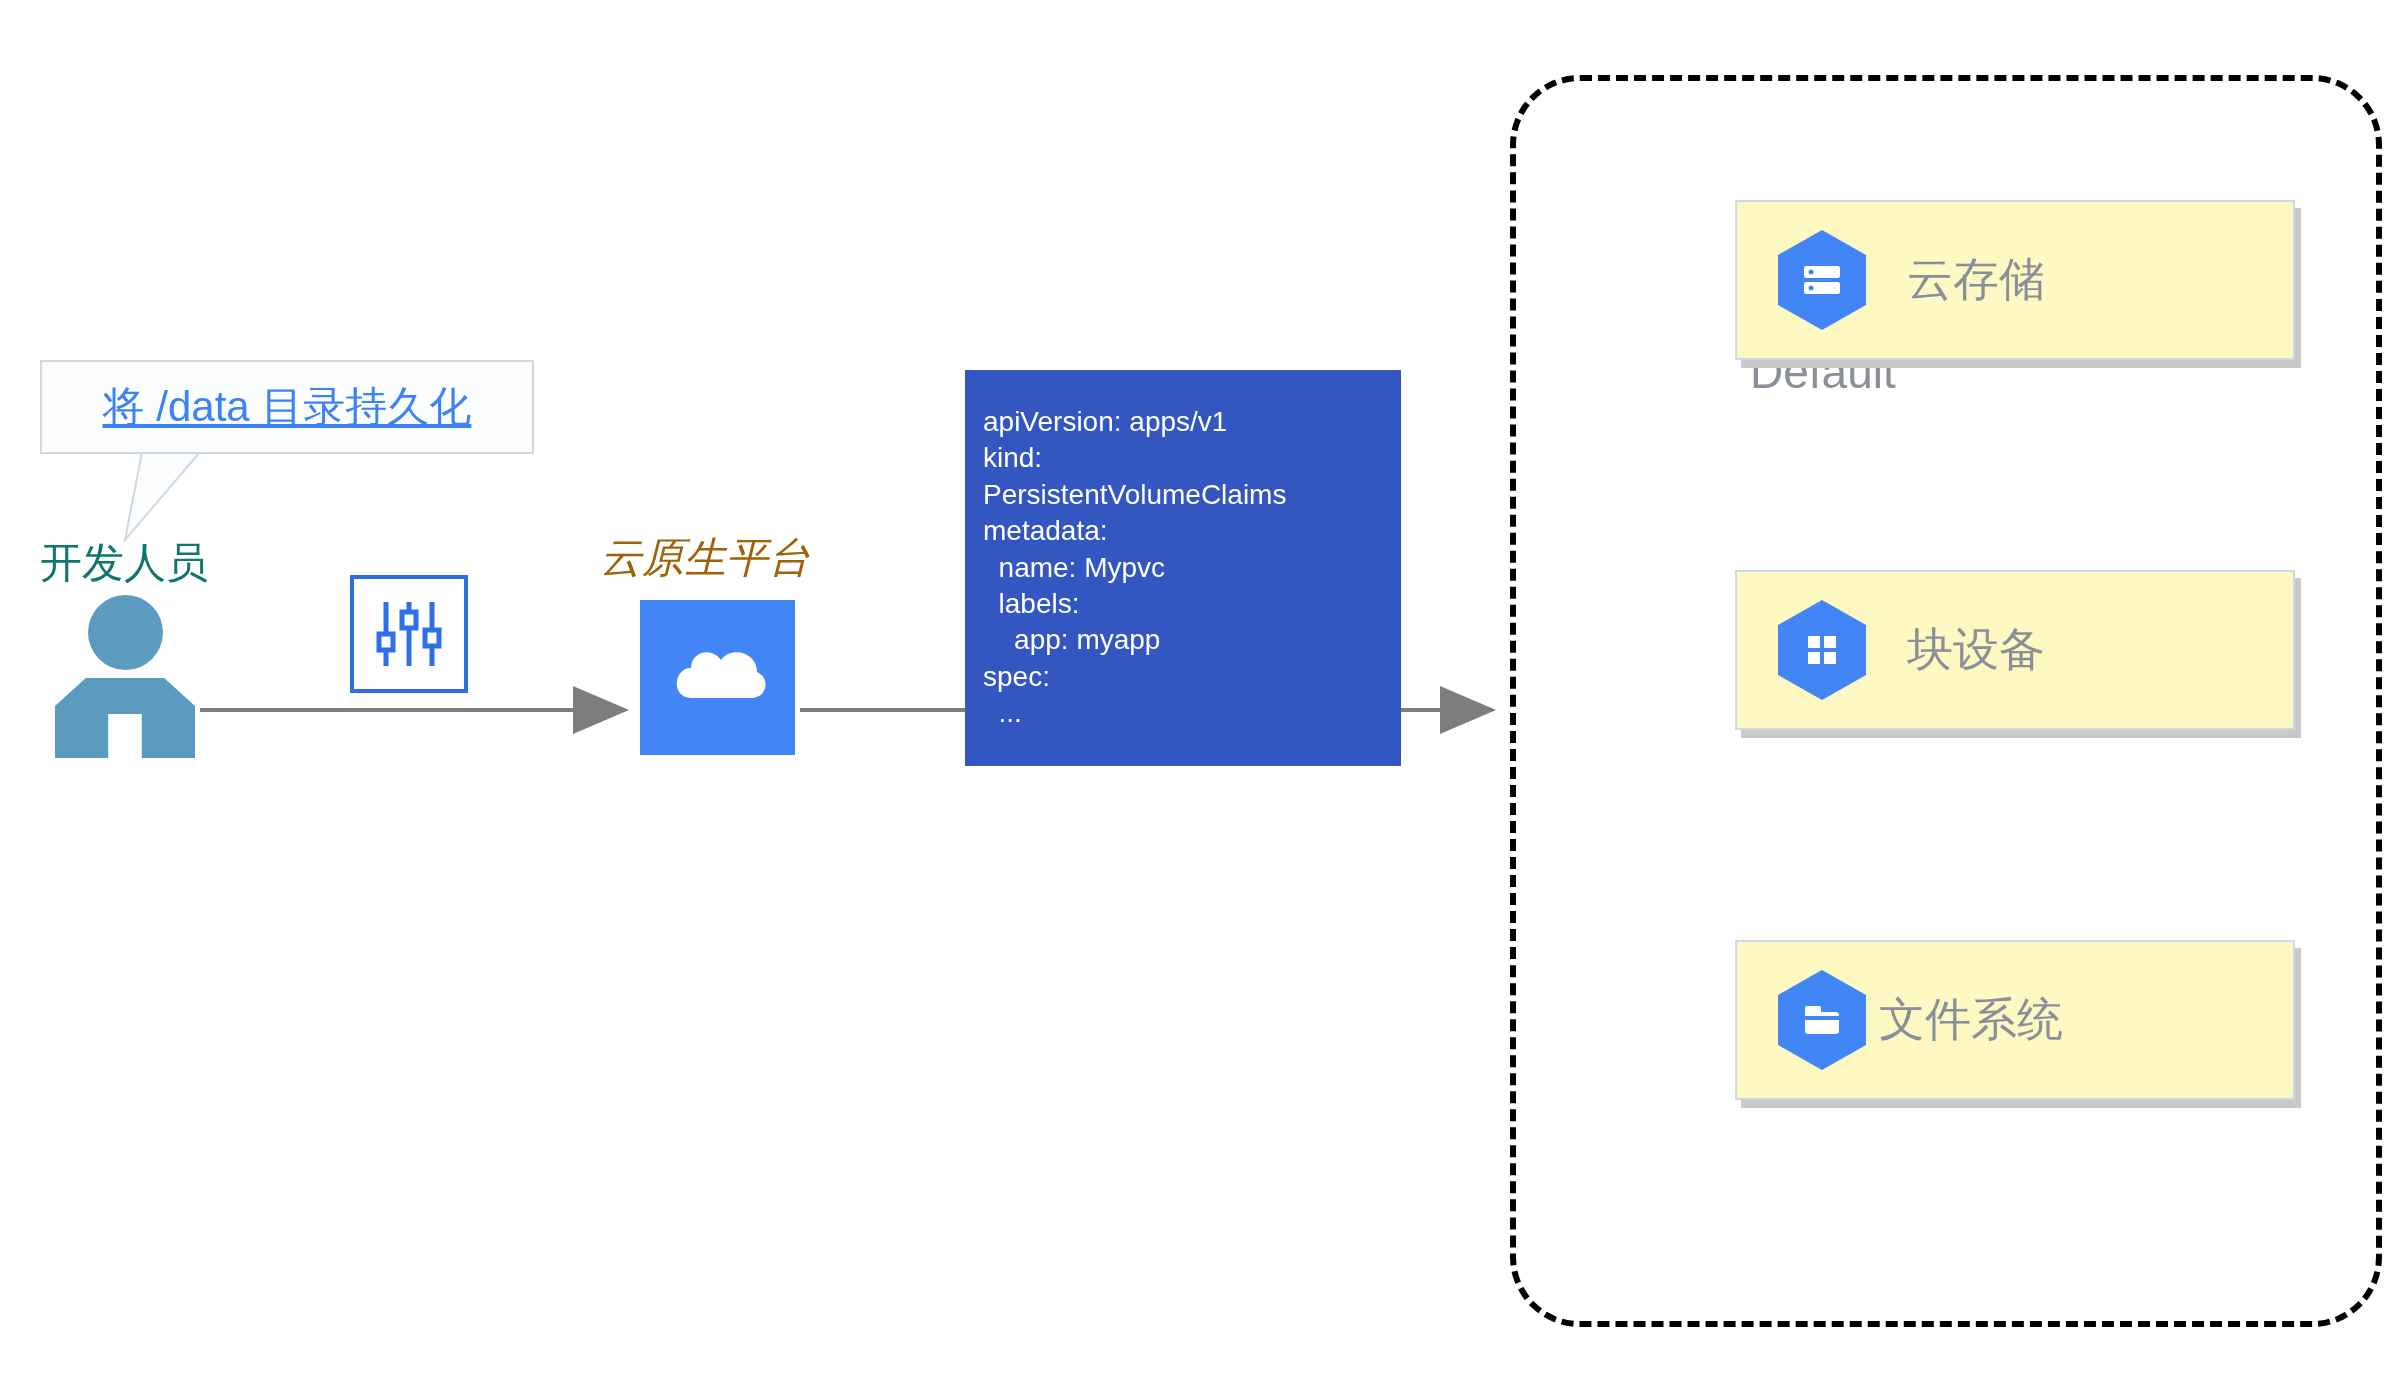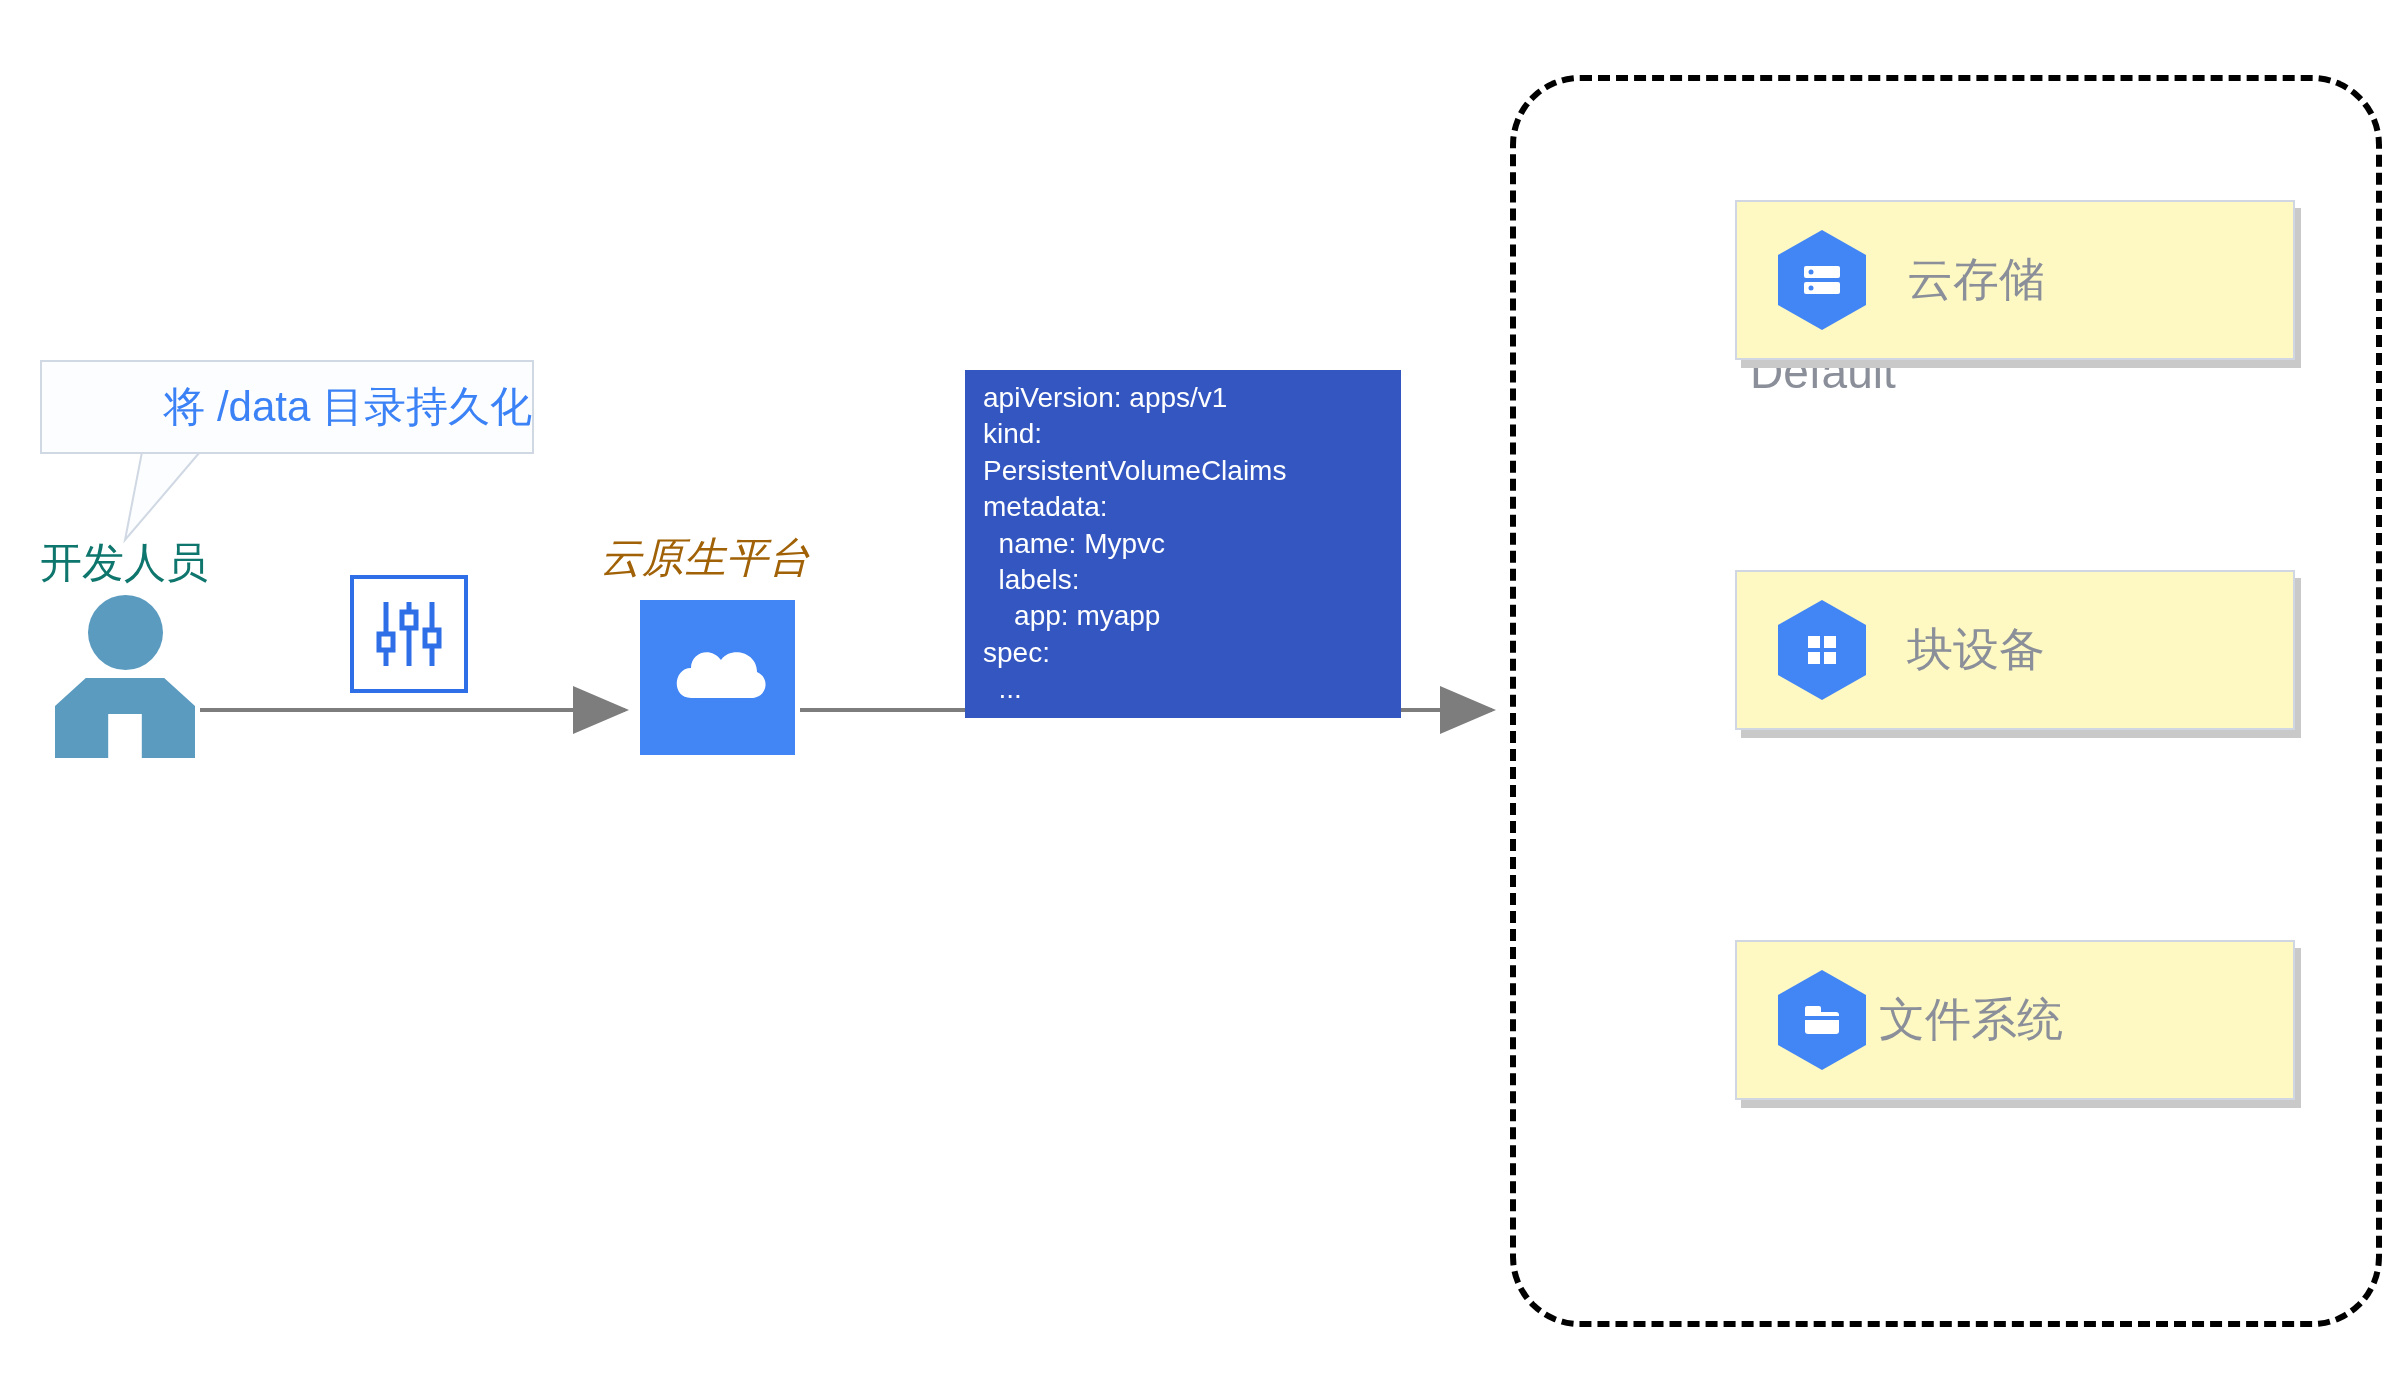--- a/index.html
+++ b/index.html
@@ -13,23 +13,24 @@
     overflow: hidden;
   }
   .abs { position: absolute; }
 
   
   .speech {
     left: 40px; top: 360px;
     width: 490px; height: 90px;
     border: 2px solid #cfd8e3;
     background: #fcfdff;
-    display: flex; align-items: center; justify-content: flex-end;
+    display: flex; align-items: center; justify-content: center;
     font-size: 42px;
     color: #3b82f6;
+    text-decoration: underline;
   }
 
   
   .dev-label {
     left: 40px; top: 535px;
     font-size: 42px; color: #0f766e;
   }
   .platform-label {
     left: 600px; top: 530px;
     font-size: 42px; color: #a16207; font-style: italic;
@@ -70,21 +71,21 @@
 
   
   .yaml-box {
     left: 965px; top: 370px;
     width: 400px;
     background: #3356c1;
     color: #fff;
     font-family: Arial, sans-serif;
     font-size: 28px;
     line-height: 1.3;
-    padding: 10px 18px;
+    padding: 34px 18px;
     white-space: pre;
   }
 
   
   svg.arrows {
     position:absolute; left:0; top:0;
     width:2406px; height:1386px;
     pointer-events:none;
   }
 

